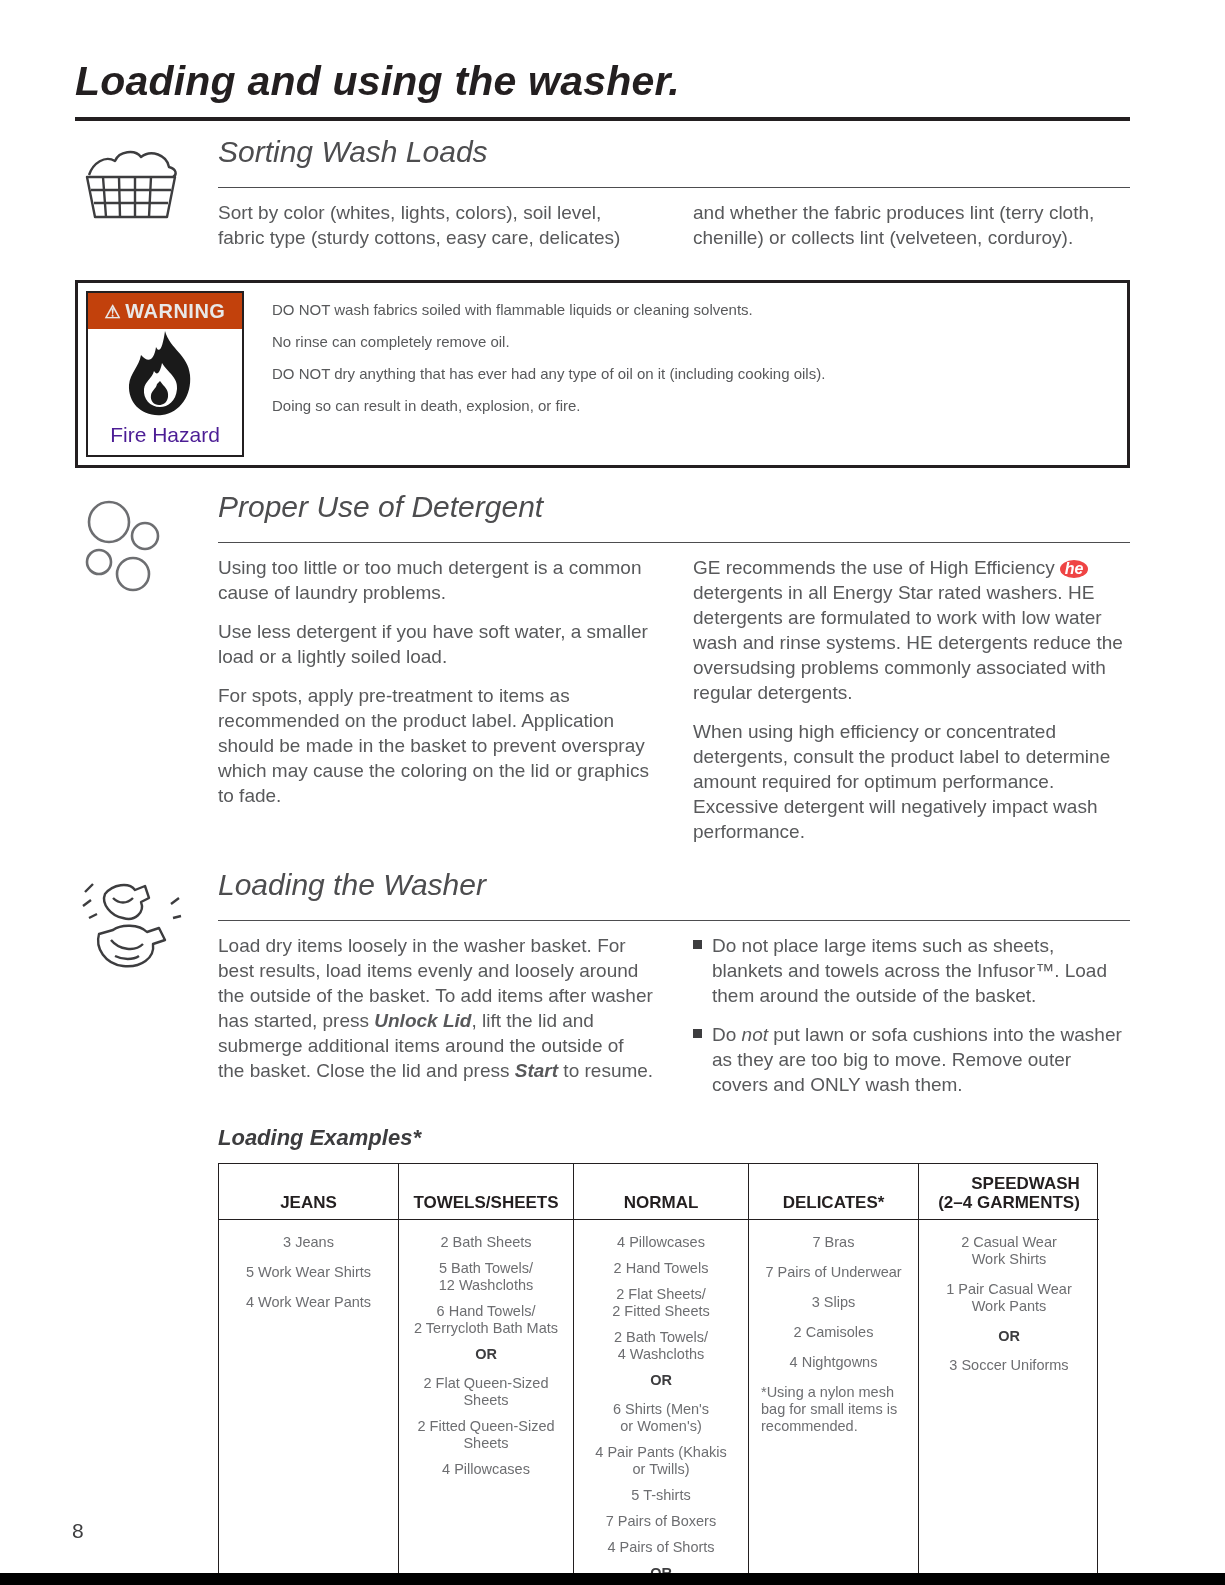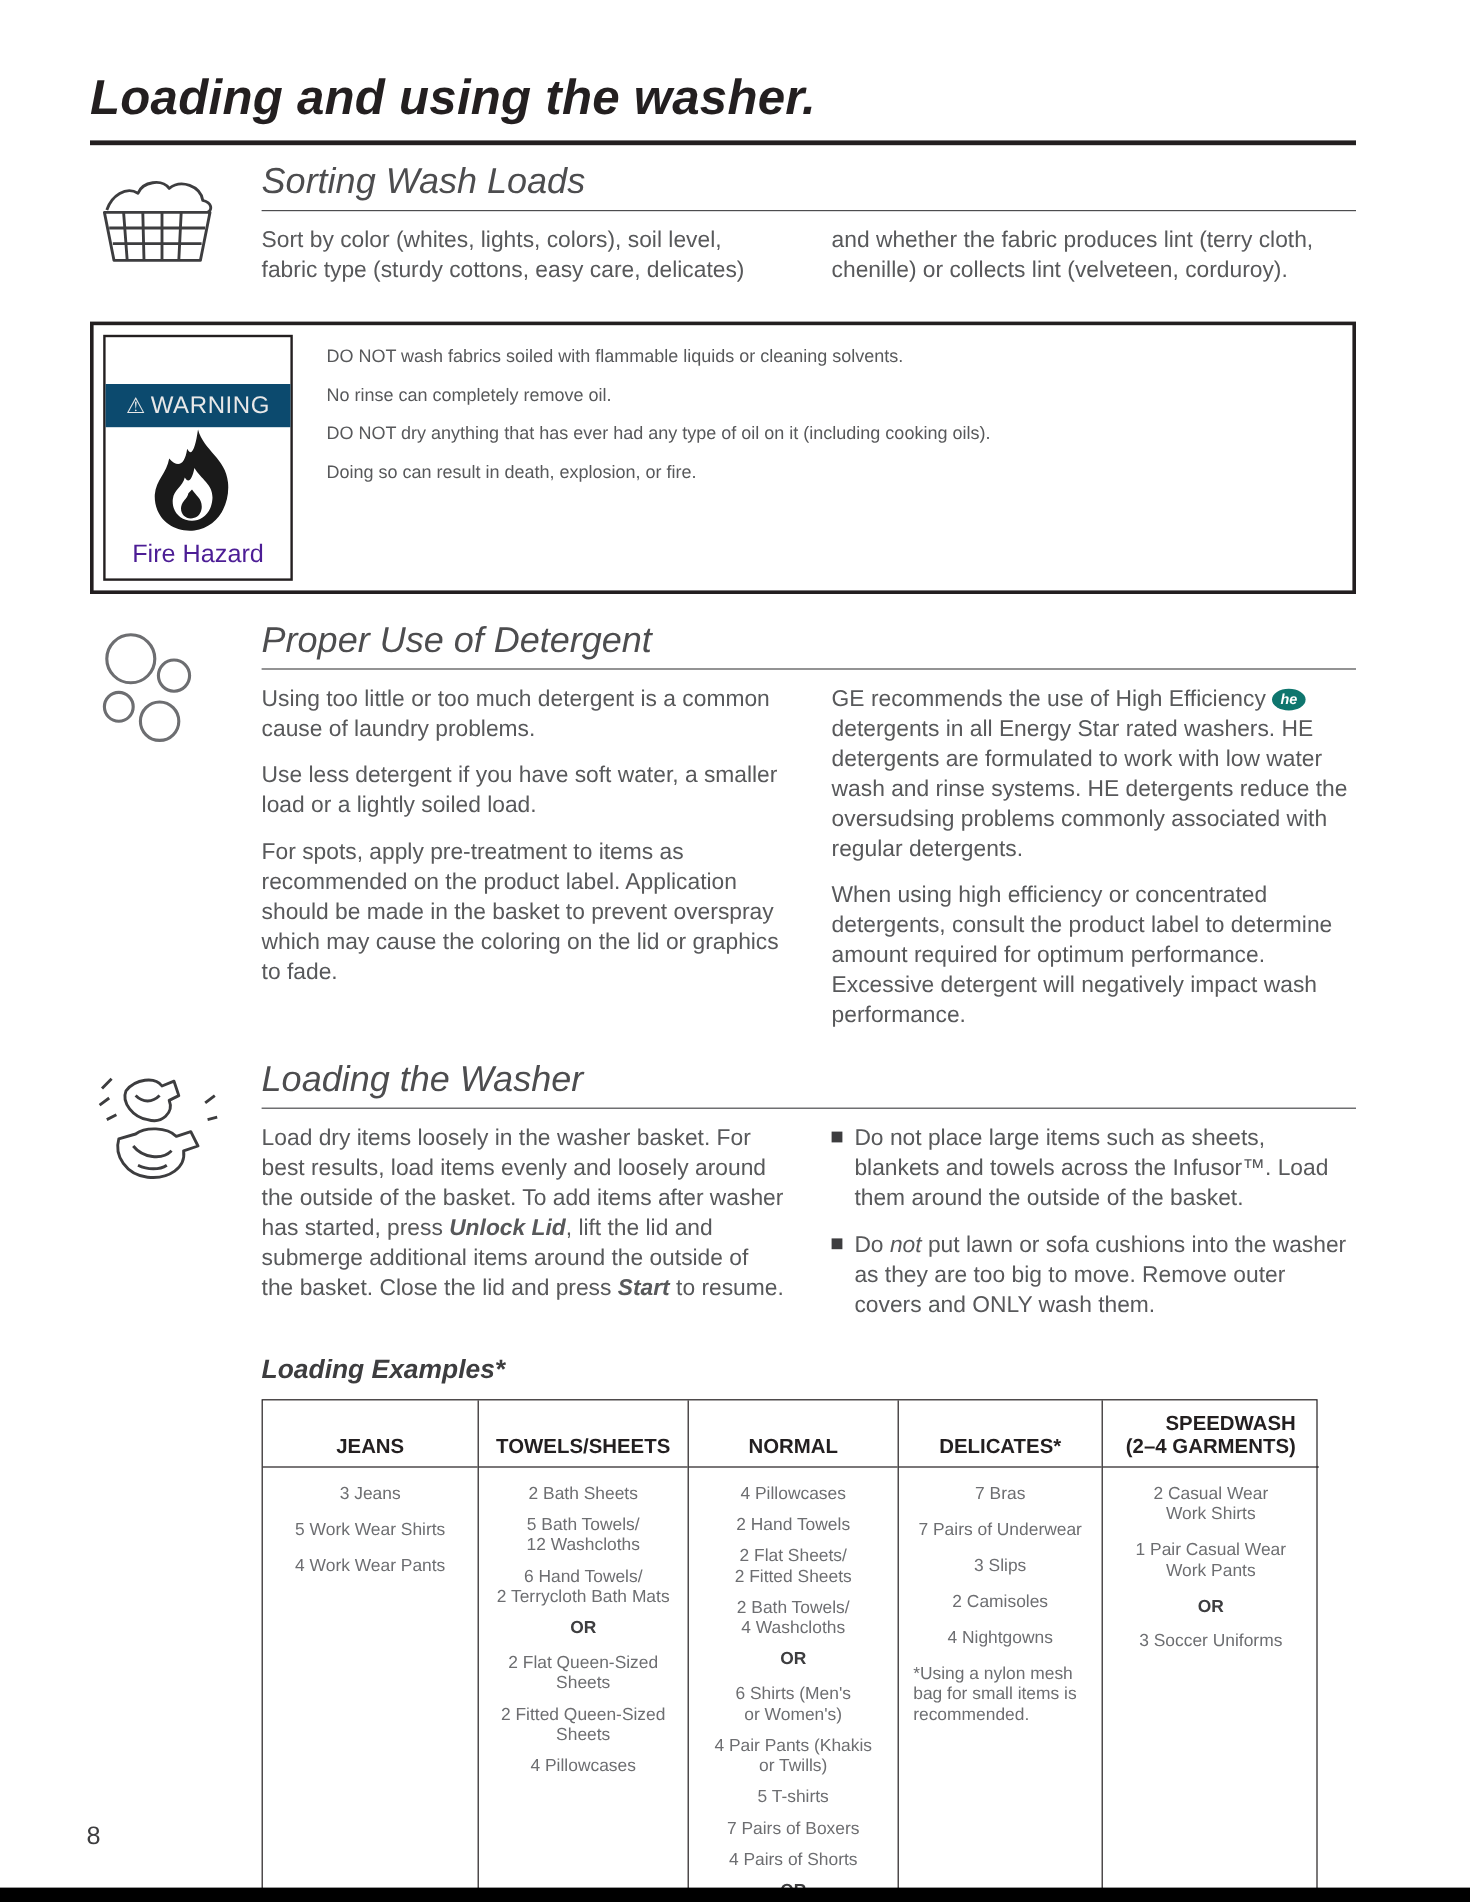--- a/index.html
+++ b/index.html
@@ -19,37 +19,37 @@
   }
   .title-rule { height:4px; background:#231f20; margin-bottom:14px; }
   .intro { font-size:20px; color:#58595b; margin-bottom:14px; }
 
   
   .section { display:flex; margin-bottom:10px; }
   .icon-col { width:143px; flex:0 0 143px; padding-top:6px; }
   .section-body { flex:1; }
   h2.sec-heading {
     font-size:30px; font-style:italic; font-weight:normal; color:#4d4d4f;
-    padding-bottom:6px; border-bottom:1.5px solid #4d4d4f; margin-bottom:12px;
+    padding-bottom:18px; border-bottom:1.5px solid #4d4d4f; margin-bottom:12px;
   }
   .two-col { display:grid; grid-template-columns:1fr 1fr; column-gap:38px; }
   .two-col p, .col p { font-size:19px; line-height:25px; color:#58595b; margin-bottom:14px; }
 
   
   .warning-box {
     border:3px solid #231f20; margin:16px 0 22px 0; padding:8px;
     display:flex; min-height:182px;
   }
   .warning-panel {
     width:158px; flex:0 0 158px; border:2px solid #231f20;
     display:flex; flex-direction:column;
   }
   .warning-header {
-    background:#0c4a6e; color:#e8e8e8; font-weight:normal; font-size:20px;
-    text-align:center; padding:7px 0 6px 0; letter-spacing:0.5px;margin-top:39px;
+    background:#c2410c; color:#e8e8e8; font-weight:bold; font-size:20px;
+    text-align:center; padding:7px 0 6px 0; letter-spacing:0.5px;
   }
   .warning-header .tri { font-size:18px; margin-right:4px; }
   .flame-area { flex:1; display:flex; align-items:center; justify-content:center; }
   .hazard-label {
     font-weight:normal; color:#4c1d95; font-size:21px; text-align:center;
     padding:2px 0 8px 0;
   }
   .warning-lines { flex:1; padding:10px 0 0 28px; }
   .warning-lines p { font-size:15px; color:#58595b; margin-bottom:15px; }
 
@@ -83,22 +83,22 @@
     margin-bottom:9px; white-space:pre-line;
   }
   .titem.sp { margin-bottom:13px; }
   .titem.or { font-weight:bold; color:#3d3d3f; margin:4px 0 12px 0; }
   .titem.note { text-align:left; padding-left:6px; margin-top:6px; }
 
   .page-number { position:absolute; left:72px; bottom:42px; font-size:21px; color:#3d3d3f; }
   .page-edge-bar { position:absolute; left:0; bottom:0; width:1225px; height:12px; background:#000; }
 
   .he-badge {
-    display:inline-block; background:#0f766e; color:#fff; font-style:italic;
-    font-weight:bold; font-size:12px; width:28px; height:18px; line-height:18px;
+    display:inline-block; background:#ef4444; color:#fff; font-style:italic;
+    font-weight:bold; font-size:16px; width:28px; height:18px; line-height:18px;
     text-align:center; border-radius:50%; vertical-align:middle;
   }
   svg { display:block; }
 </style>
 </head>
 <body>
 
 <div class="content">
 
   <h1 class="page-title">Loading and using the washer.</h1>

